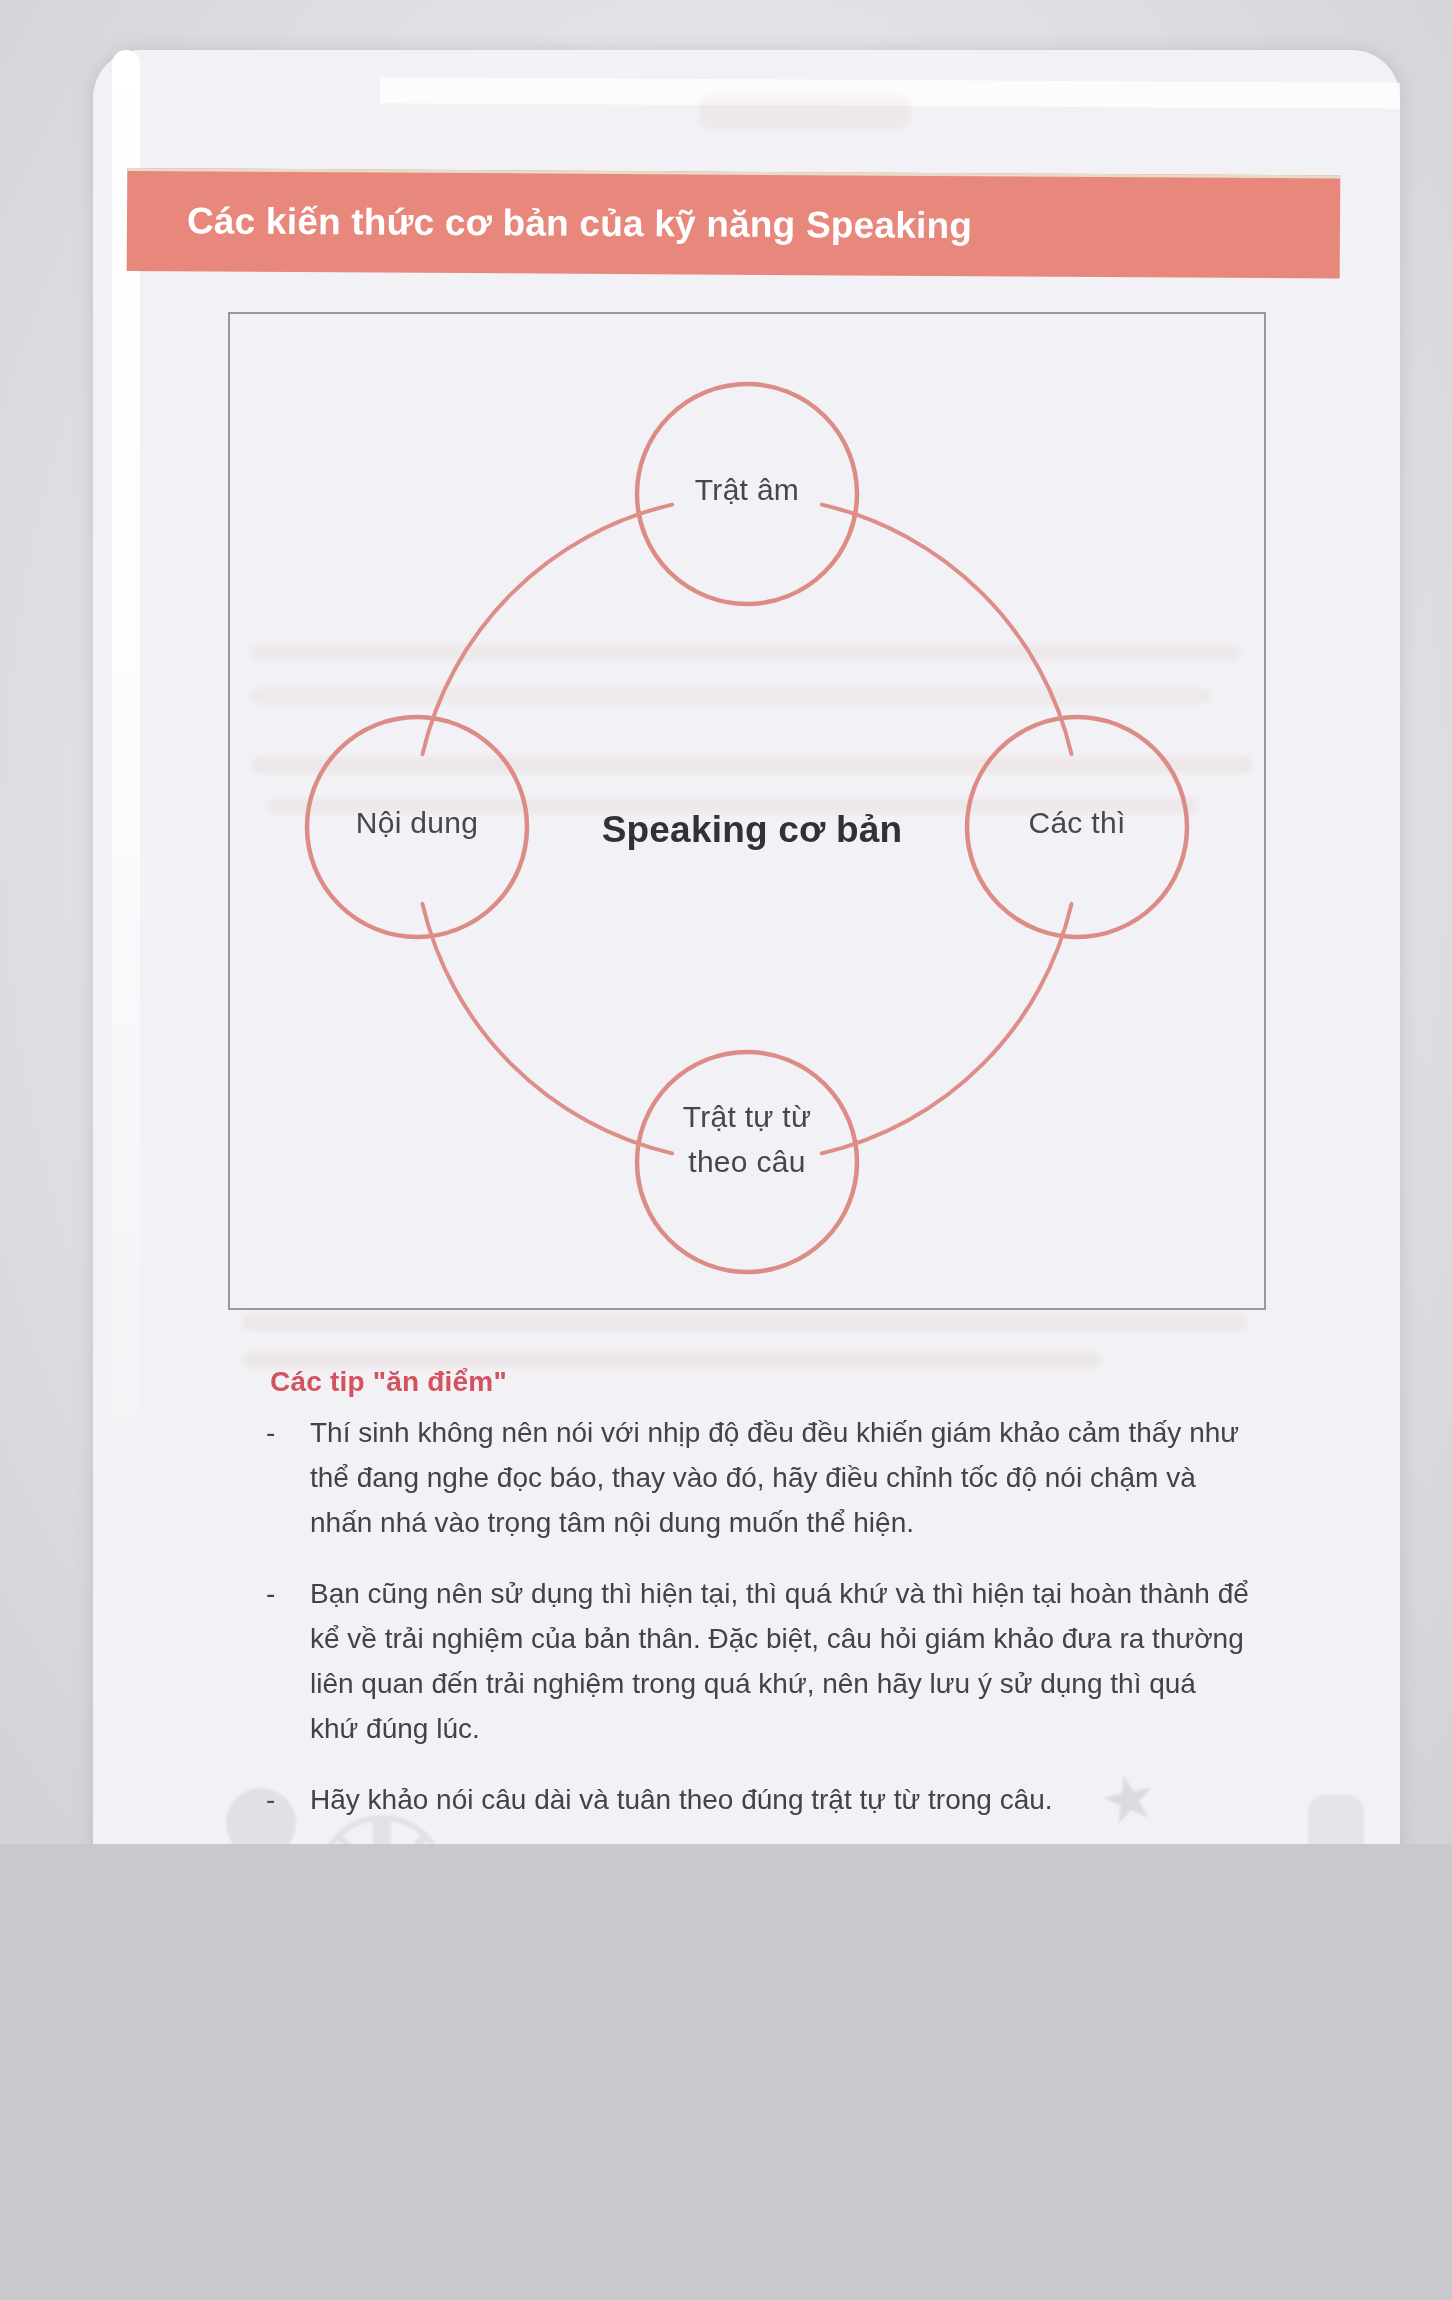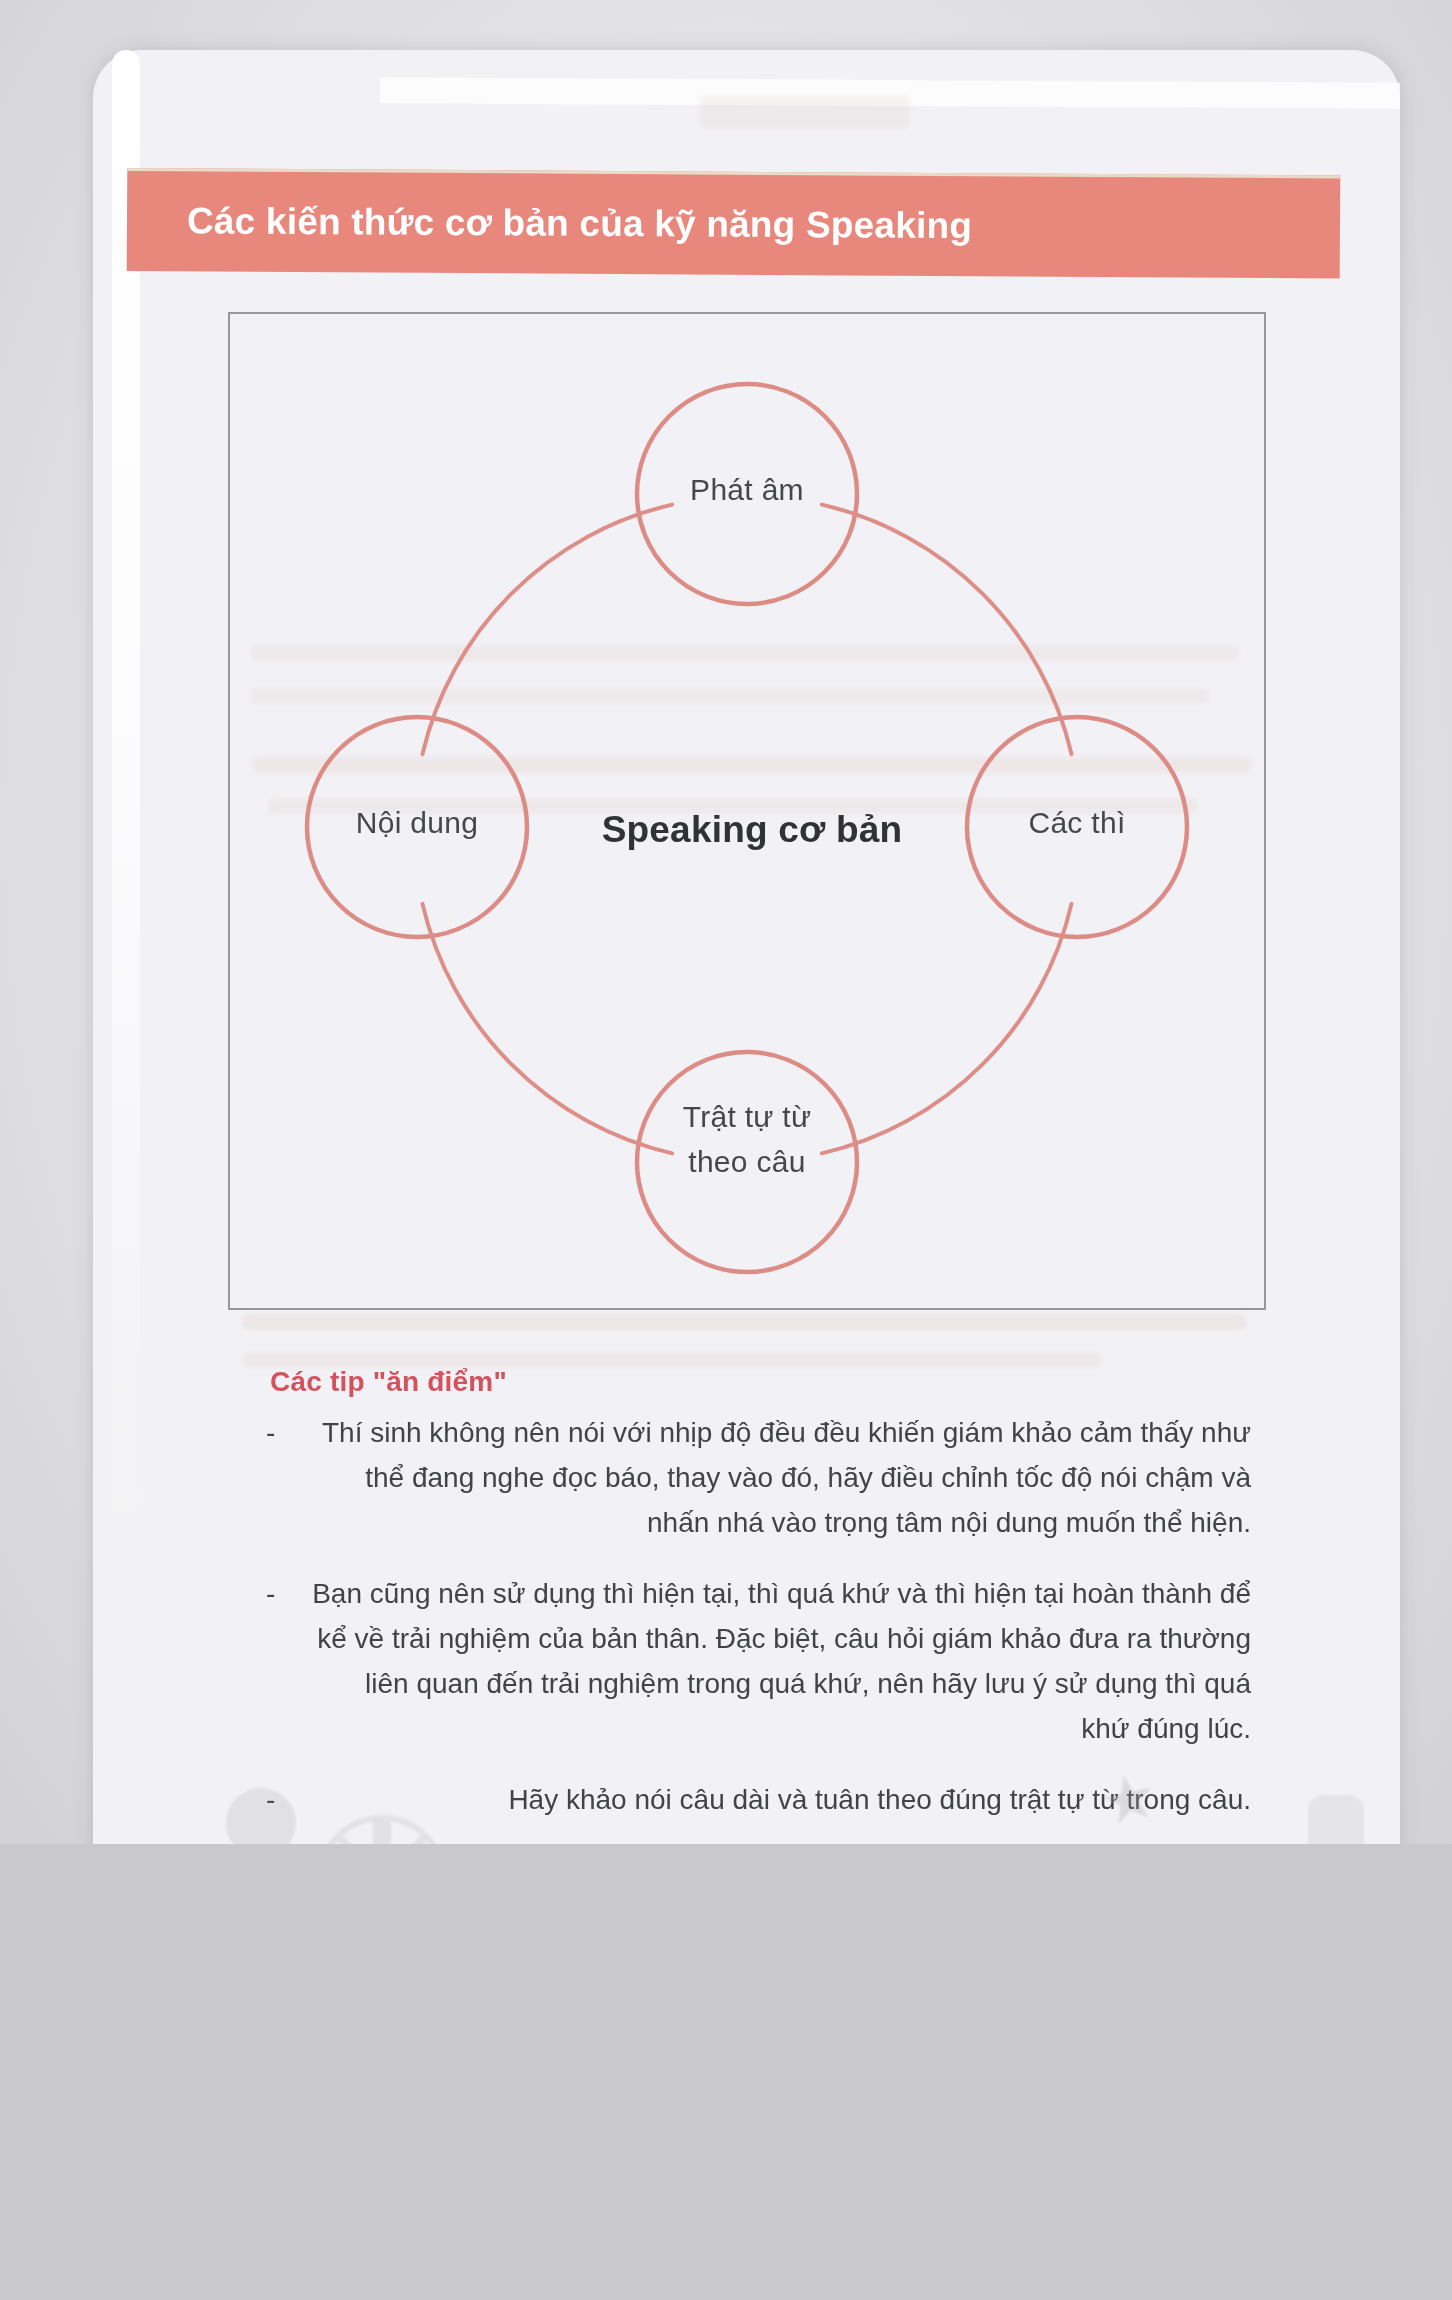--- a/index.html
+++ b/index.html
@@ -58,21 +58,21 @@
   .tips-heading{
     position:absolute;left:270px;top:1366px;
     font-size:28px;font-weight:bold;letter-spacing:.2px;
   }
   .bullets{
     position:absolute;left:266px;top:1410px;width:985px;
     font-size:28px;color:#414348;line-height:45px;
   }
   .bullet{display:flex;margin-bottom:26px;}
   .bullet .dash{width:44px;flex:0 0 44px;}
-  .bullet .btext{flex:1;text-align:right;}
+  .bullet .btext{flex:1;}
   .page-number{
     position:absolute;left:1252px;top:2200px;
     font-size:31px;font-weight:normal;color:#26282c;letter-spacing:1px;
   }
   
   .ghost-line{
     position:absolute;height:16px;border-radius:8px;background:#caa18e;filter:blur(2px);
   }
   .gl1{left:250px;top:645px;width:990px;opacity:.10;}
   .gl2{left:250px;top:688px;width:960px;opacity:.09;}
@@ -133,21 +133,21 @@
         <circle cx="847" cy="513" r="110"></circle>
         <circle cx="517" cy="848" r="110"></circle>
       </g>
       <g fill="none" stroke="#de8e88" stroke-width="4" stroke-linecap="round">
         <path d="M 591.9 190.6 A 333 333 0 0 1 841.5 440.1"></path>
         <path d="M 841.5 589.9 A 333 333 0 0 1 591.9 839.4"></path>
         <path d="M 442.1 839.4 A 333 333 0 0 1 192.5 589.9"></path>
         <path d="M 192.5 440.1 A 333 333 0 0 1 442.1 190.6"></path>
       </g>
     </svg>
-    <div class="node-label nl-top">Phát âm</div>
+    <div class="node-label nl-top">Trật âm</div>
     <div class="node-label nl-left">Nội dung</div>
     <div class="node-label nl-right">Các thì</div>
     <div class="node-label nl-bottom">
       <span>Trật tự từ</span><br>
       <span>theo câu</span>
     </div>
     <div class="center-label">Speaking cơ bản</div>
   </div>
 
   <div class="tips-heading" style="color: rgb(212, 82, 94);">Các tip "ăn điểm"</div>

